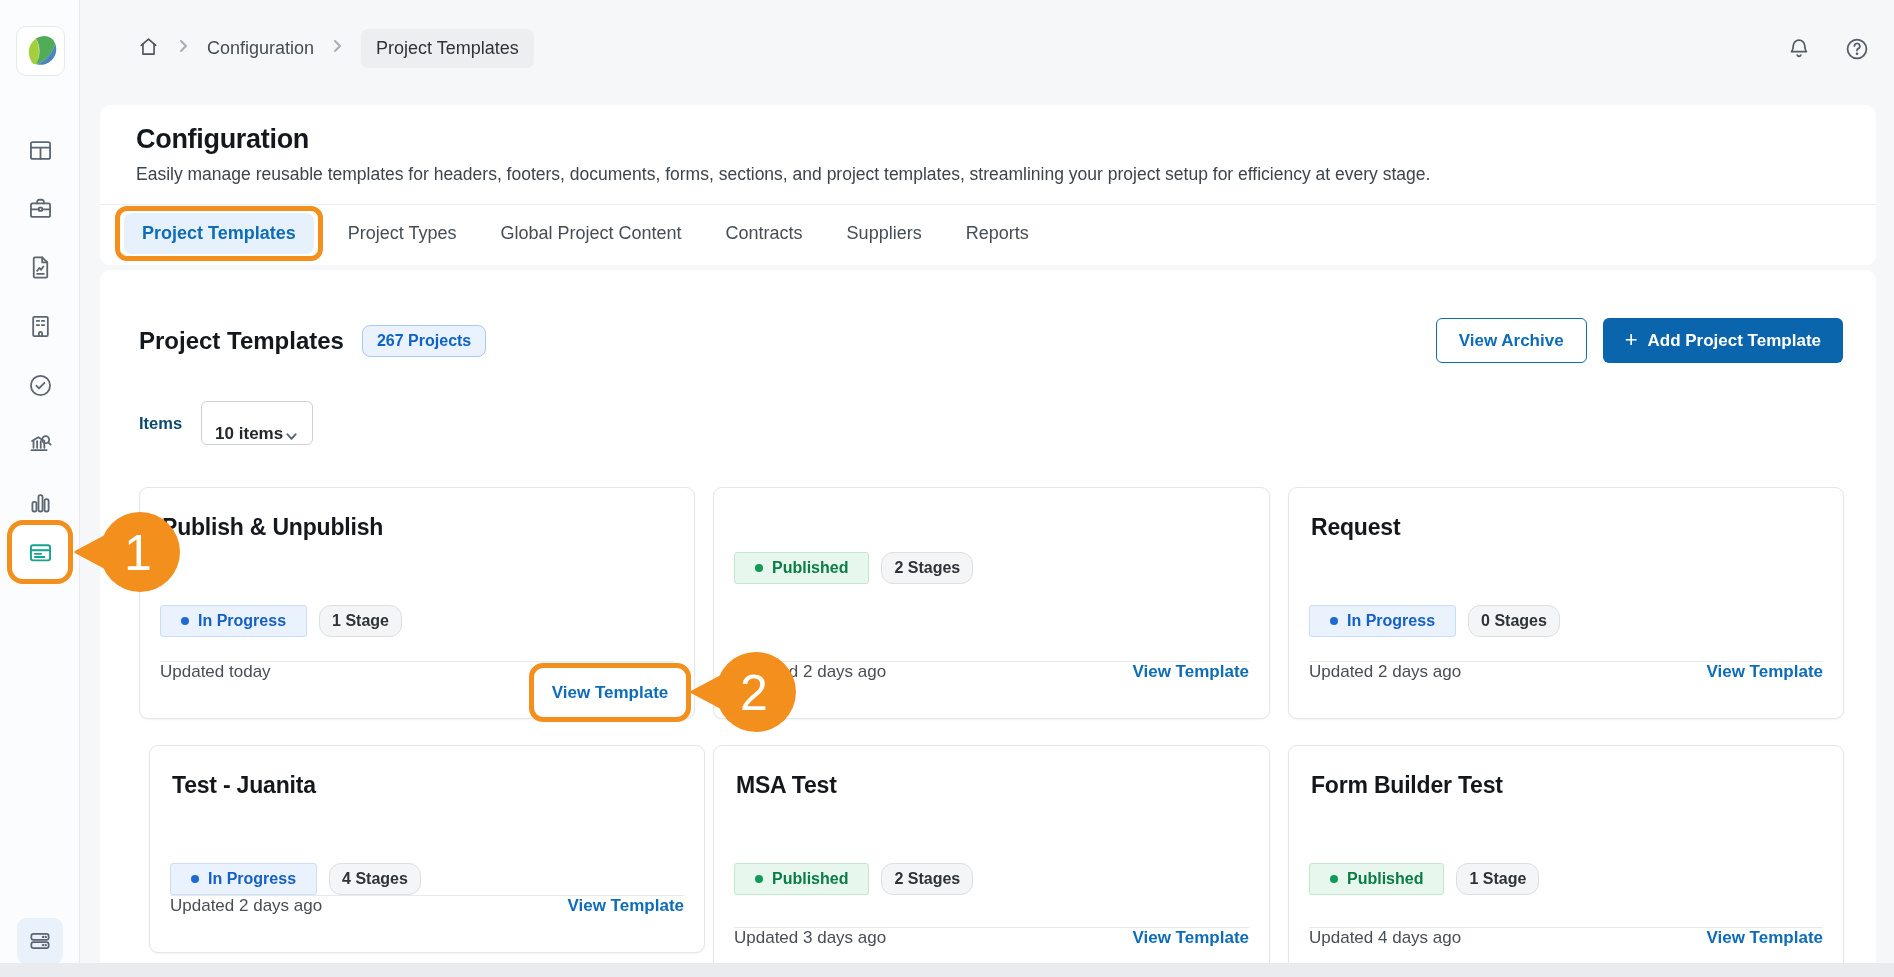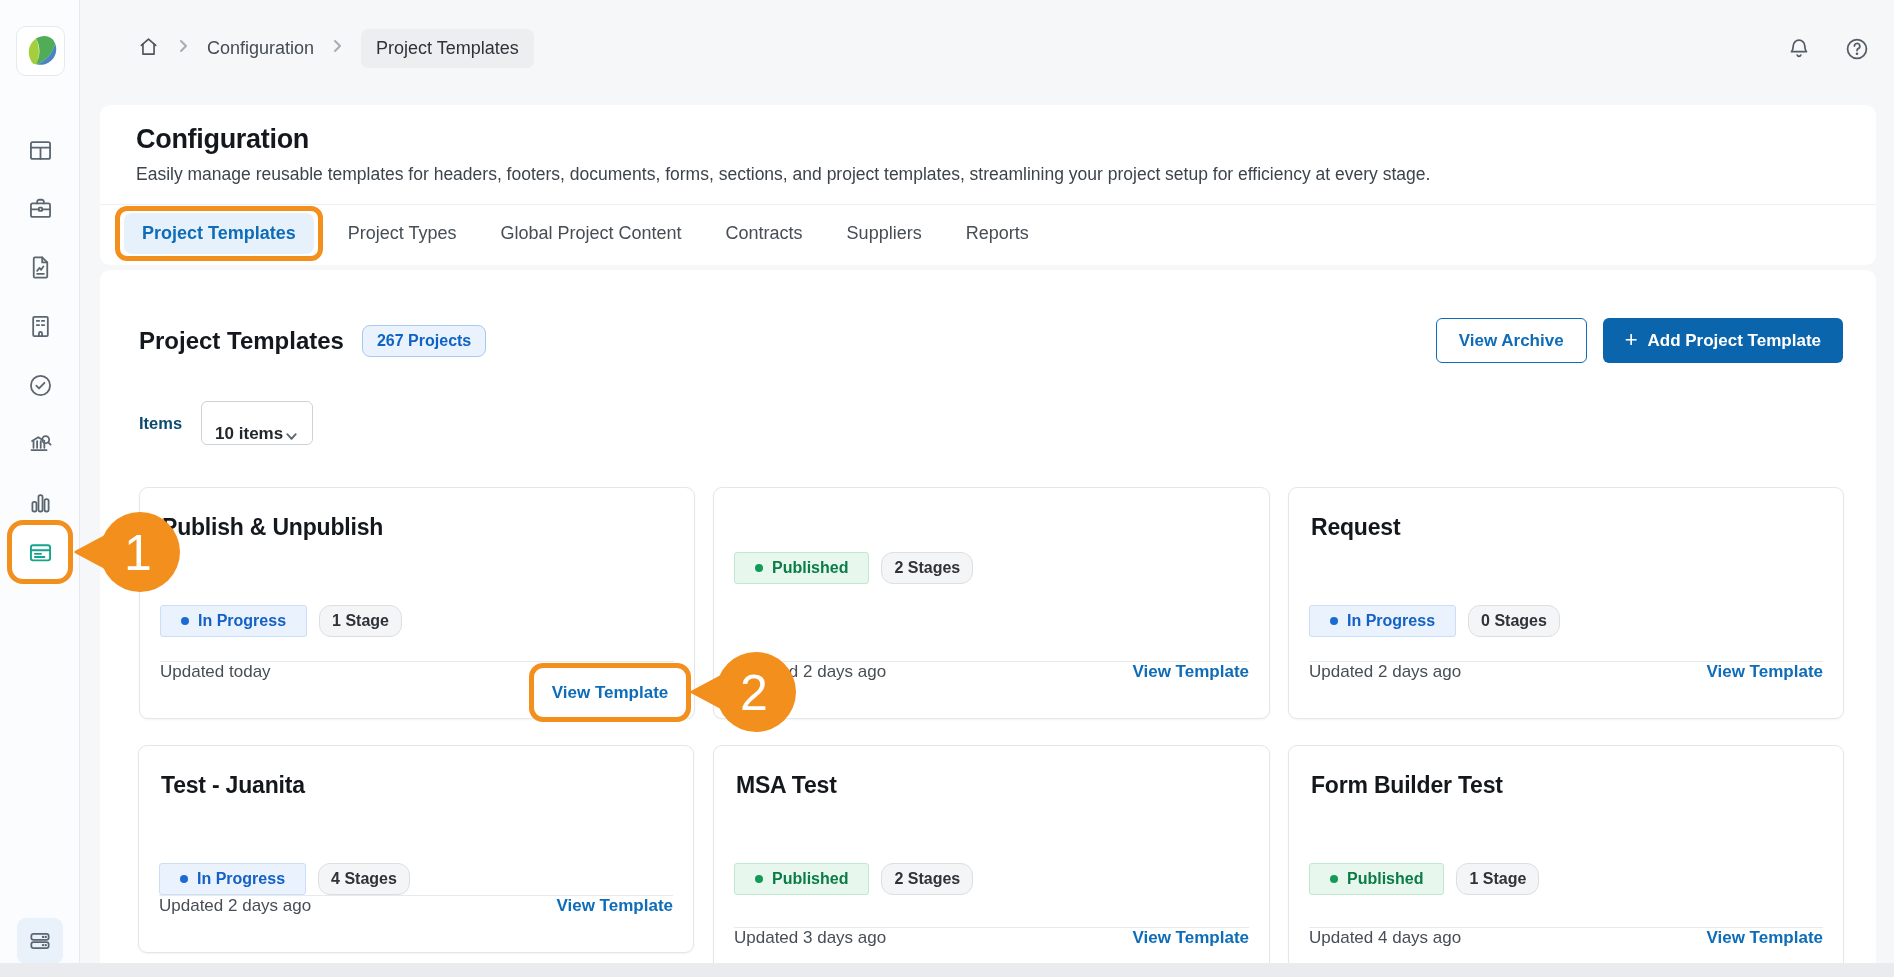--- a/index.html
+++ b/index.html
@@ -56,21 +56,21 @@
   .search-box svg{width:21px;height:21px;stroke:#858d95;fill:none;stroke-width:1.8;stroke-linecap:round;}
   .search-box input{border:none;outline:none;flex:1;font-size:17.5px;font-family:inherit;color:#2e3338;background:transparent;}
   .search-box input::placeholder{color:#818992;}
 
   
   .card{position:absolute;background:#fff;border:1px solid #e4e6e9;border-radius:9px;box-shadow:0 1px 2px rgba(20,30,40,.05);
     display:flex;flex-direction:column;padding:0 20px;}
   .c1r1{left:39px;top:217px;width:556px;height:232px;}
   .c2r1{left:613px;top:217px;width:557px;height:232px;}
   .c3r1{left:1188px;top:217px;width:556px;height:232px;}
-  .c1r2{left:38px;top:475px;width:556px;height:208px;}
+  .c1r2{left:49px;top:475px;width:556px;height:208px;}
   .c2r2{left:613px;top:475px;width:557px;height:240px;}
   .c3r2{left:1188px;top:475px;width:556px;height:240px;}
   .card-partial{position:absolute;left:39px;top:696px;width:556px;height:30px;background:#fff;border:1px solid #e4e6e9;border-radius:9px;}
   .card-title{margin:26px 2px 0;font-size:23px;font-weight:700;color:#14181d;letter-spacing:-.2px;}
   .badges{display:flex;gap:12px;margin-top:64px;}
   .badge-status{display:inline-flex;align-items:center;gap:9px;padding:6px 20px;border-radius:3px;font-size:16px;font-weight:600;}
   .badge-status .dot{width:8px;height:8px;border-radius:50%;}
   .inprogress{background:#e9f2fd;border:1px solid #cadef6;color:#1460c4;}
   .inprogress .dot{background:#1b6bd2;}
   .published{background:#e7f7ee;border:1px solid #c0e8d0;color:#0b7c45;}

